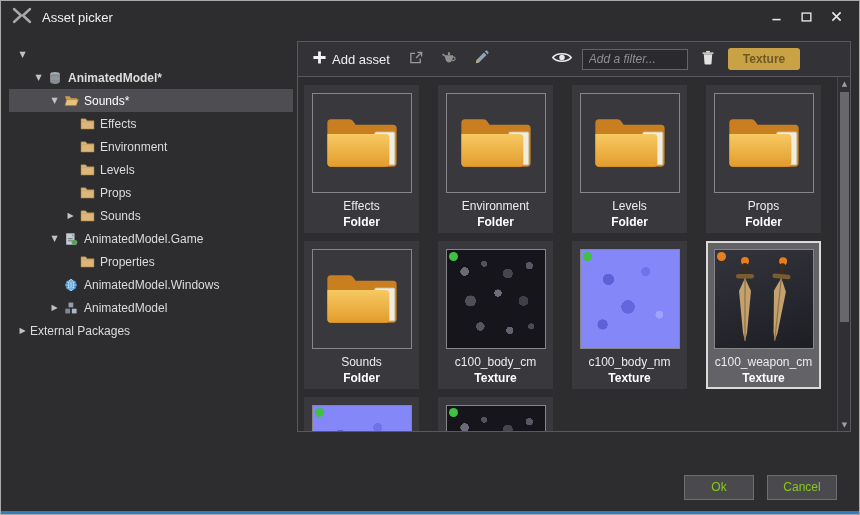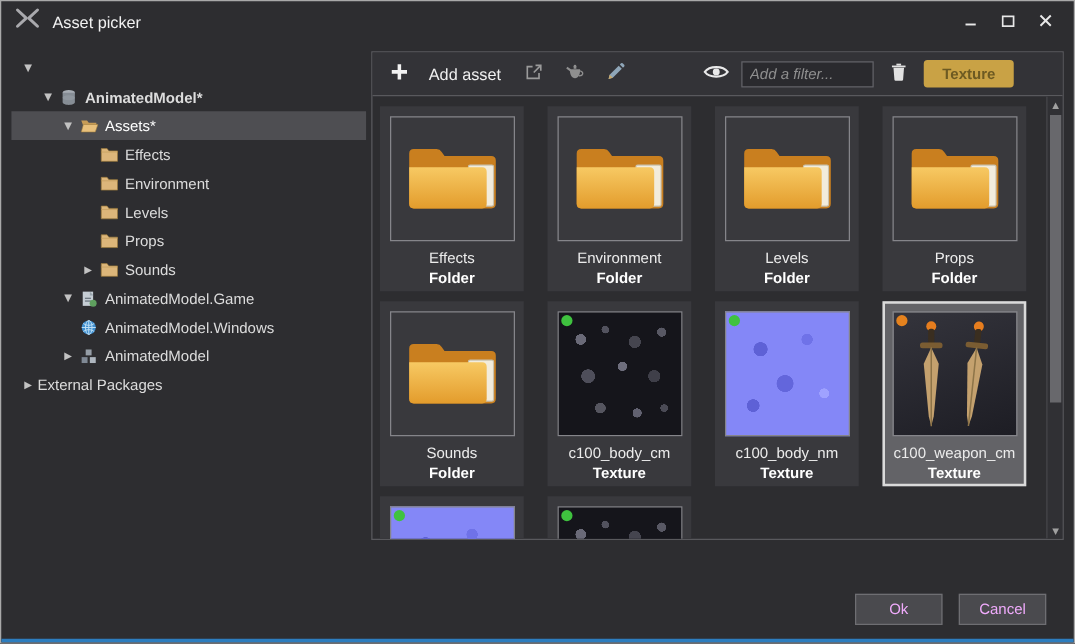--- a/index.html
+++ b/index.html
@@ -22,21 +22,21 @@
   .tree-panel{width:284px;flex:0 0 auto;padding-top:2px;overflow:hidden;}
   .tree-row{height:23px;display:flex;align-items:center;font-size:12px;color:#dcdcdc;white-space:nowrap;}
   .tree-row.selected{background:var(--tree-selected-bg,#4e4e52);color:#ffffff;}
   .expander{width:15px;flex:0 0 auto;font-size:8px;line-height:1;color:#c2c2c2;text-align:center;font-family:"DejaVu Sans",sans-serif;}
   .tree-icon{width:18px;flex:0 0 auto;display:flex;align-items:center;justify-content:center;margin-right:4px;}
   .tree-icon svg{display:block;}
   .tree-label.bold{font-weight:bold;}
   
   .right-panel{flex:1;margin-left:4px;height:391px;border:1px solid var(--panel-border,#59595d);display:flex;flex-direction:column;min-width:0;background:var(--window-bg,#2d2d30);}
   .toolbar{height:35px;flex:0 0 auto;border-bottom:1px solid var(--panel-border,#59595d);background:var(--toolbar-bg,#333337);display:flex;align-items:center;padding:0 8px;gap:7px;}
-  .add-asset{display:flex;align-items:center;gap:16px;background:transparent;border:0;color:#f0f0f0;font-size:13px;font-family:inherit;padding:3px 6px;}
+  .add-asset{display:flex;align-items:center;gap:5px;background:transparent;border:0;color:#f0f0f0;font-size:13px;font-family:inherit;padding:3px 6px;}
   .tbtn{width:26px;height:26px;display:flex;align-items:center;justify-content:center;background:transparent;border:0;padding:0;}
   .tool-gap{width:40px;flex:0 0 auto;}
   .filter-input{width:106px;height:21px;background:#2a2a2e;border:1px solid #64646a;color:#eab308;font-size:12px;padding:0 6px;font-family:inherit;}
   .filter-input::placeholder{color:#8f8f8f;font-style:italic;}
   .texture-tag{background:var(--tag-bg,#c9a245);color:var(--tag-text,#6d5a22);font-size:12px;font-weight:bold;padding:4px 15px;border-radius:3px;}
   
   .grid-wrap{flex:1;position:relative;overflow:hidden;min-height:0;}
   .asset-grid{position:absolute;top:0;left:0;right:13px;bottom:0;overflow:hidden;
     display:grid;grid-template-columns:repeat(4,115px);grid-auto-rows:148px;
     column-gap:19px;row-gap:8px;padding:8px 0 0 6px;align-content:start;}
@@ -71,21 +71,21 @@
       radial-gradient(circle 9px at 22% 76%, #5e61d6 0 55%, transparent 58%),
       var(--normal-map-purple,#8487f7);}
   .thumb-texture-weapon{background:linear-gradient(160deg,#34343c,#1d1d24);}
   
   .scrollbar{position:absolute;top:0;right:0;bottom:0;width:13px;background:#303034;border-left:1px solid #46464a;}
   .scroll-arrow{width:13px;height:13px;display:flex;align-items:center;justify-content:center;font-size:7px;color:#a0a0a0;font-family:"DejaVu Sans",sans-serif;}
   .scroll-arrow.down{position:absolute;bottom:0;}
   .scroll-thumb{position:absolute;top:15px;left:2px;width:9px;height:230px;background:var(--scroll-thumb,#68686c);}
   
   .footer{height:48px;flex:0 0 auto;display:flex;align-items:center;justify-content:flex-end;gap:13px;padding:0 22px 6px 0;}
-  .btn{width:70px;height:25px;background:var(--button-bg,#4a4a4e);border:1px solid var(--button-border,#6e6e72);color:#f0abfc;font-size:12px;font-family:inherit;display:flex;align-items:center;justify-content:center;}
+  .btn{width:70px;height:25px;background:var(--button-bg,#4a4a4e);border:1px solid var(--button-border,#6e6e72);color:#84cc16;font-size:12px;font-family:inherit;display:flex;align-items:center;justify-content:center;}
 </style>
 </head>
 <body>
 
 <div class="window">
 
   <div class="titlebar">
     <span><svg width="22" height="17" viewBox="0 0 22 17">
           <path d="M3 2l7 6.5L3 15" stroke="#a9a9ad" stroke-width="2.4" fill="none" stroke-linecap="round" stroke-linejoin="round"></path>
           <path d="M19 2l-7 6.5 7 6.5" stroke="#a9a9ad" stroke-width="2.4" fill="none" stroke-linecap="round" stroke-linejoin="round"></path>
@@ -128,21 +128,21 @@
           <span class="tree-label bold">AnimatedModel*</span>
         </div>
         <div class="tree-row selected" style="padding-left: 38px;">
           <span class="expander">▼</span>
           <span class="tree-icon">
             <svg width="15" height="13" viewBox="0 0 16 14">
               <path d="M1 2.5h5l1.5 2H14v2H2.5z" fill="#c79c57"></path>
               <path d="M2.8 6h12.6l-2.3 6.5H1z" fill="#e8c07c" stroke="#9c7b3c" stroke-width=".5"></path>
             </svg>
           </span>
-          <span class="tree-label">Assets*</span>
+          <span class="tree-label">Sounds*</span>
         </div>
         <div class="tree-row" style="padding-left: 54px;">
           <span class="expander"></span>
           <span class="tree-icon">
             <svg width="15" height="13" viewBox="0 0 16 14">
               <path d="M1 2h5l1.6 2H15v9H1z" fill="#dcb67a" stroke="#9c7b3c" stroke-width=".6"></path>
               <path d="M1 5h14" stroke="#c49d5e" stroke-width=".6"></path>
             </svg>
           </span>
           <span class="tree-label">Effects</span>
@@ -192,20 +192,30 @@
           <span class="tree-icon">
             <svg width="14" height="14" viewBox="0 0 16 16">
               <rect x="2.5" y="1.5" width="9.5" height="13" fill="#c5cdd4"></rect>
               <path d="M9 1.5V5h3v-.5z" fill="#9aa5ad"></path>
               <rect x="4.5" y="7" width="5.5" height="1.2" fill="#6b7680"></rect>
               <rect x="4.5" y="9.5" width="5.5" height="1.2" fill="#6b7680"></rect>
               <circle cx="12" cy="12" r="3.2" fill="#5fa05f"></circle>
             </svg>
           </span>
           <span class="tree-label">AnimatedModel.Game</span>
+        </div>
+        <div class="tree-row" style="padding-left: 54px;">
+          <span class="expander"></span>
+          <span class="tree-icon">
+            <svg width="15" height="13" viewBox="0 0 16 14">
+              <path d="M1 2h5l1.6 2H15v9H1z" fill="#dcb67a" stroke="#9c7b3c" stroke-width=".6"></path>
+              <path d="M1 5h14" stroke="#c49d5e" stroke-width=".6"></path>
+            </svg>
+          </span>
+          <span class="tree-label">Properties</span>
         </div>
         <div class="tree-row" style="padding-left: 38px;">
           <span class="expander"></span>
           <span class="tree-icon">
             <svg width="14" height="14" viewBox="0 0 16 16">
               <circle cx="8" cy="8" r="6.4" fill="#3f8fd0"></circle>
               <path d="M1.6 8h12.8M8 1.6v12.8" stroke="#bfe0f5" stroke-width=".9" fill="none"></path>
               <ellipse cx="8" cy="8" rx="3" ry="6.4" fill="none" stroke="#bfe0f5" stroke-width=".9"></ellipse>
               <path d="M3 4.4a9 9 0 0 0 10 0M3 11.6a9 9 0 0 1 10 0" stroke="#bfe0f5" stroke-width=".9" fill="none"></path>
             </svg>

